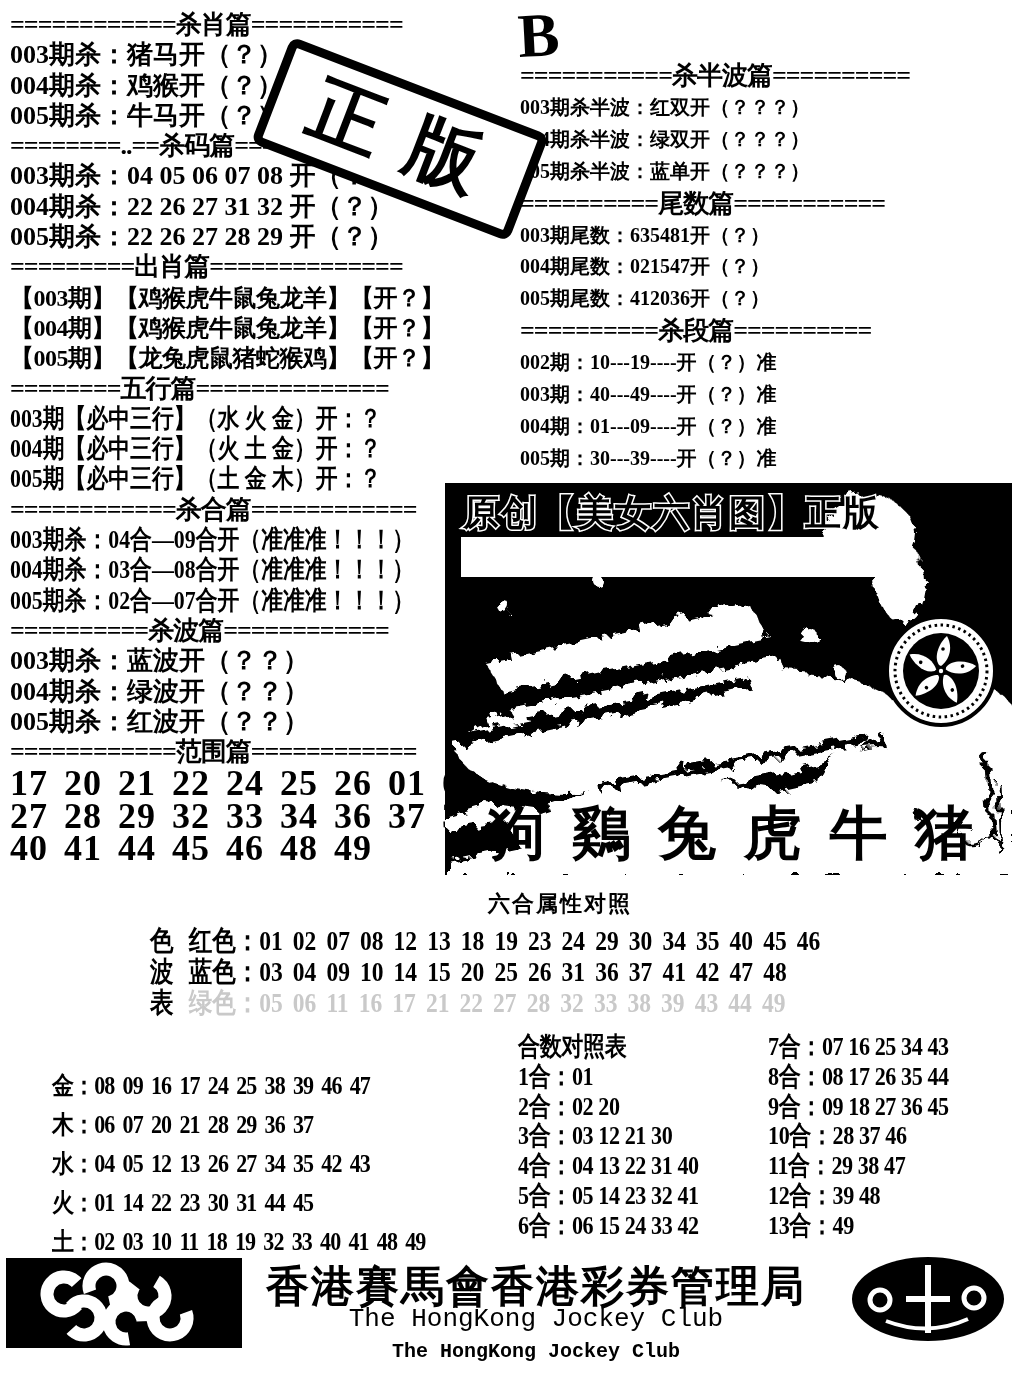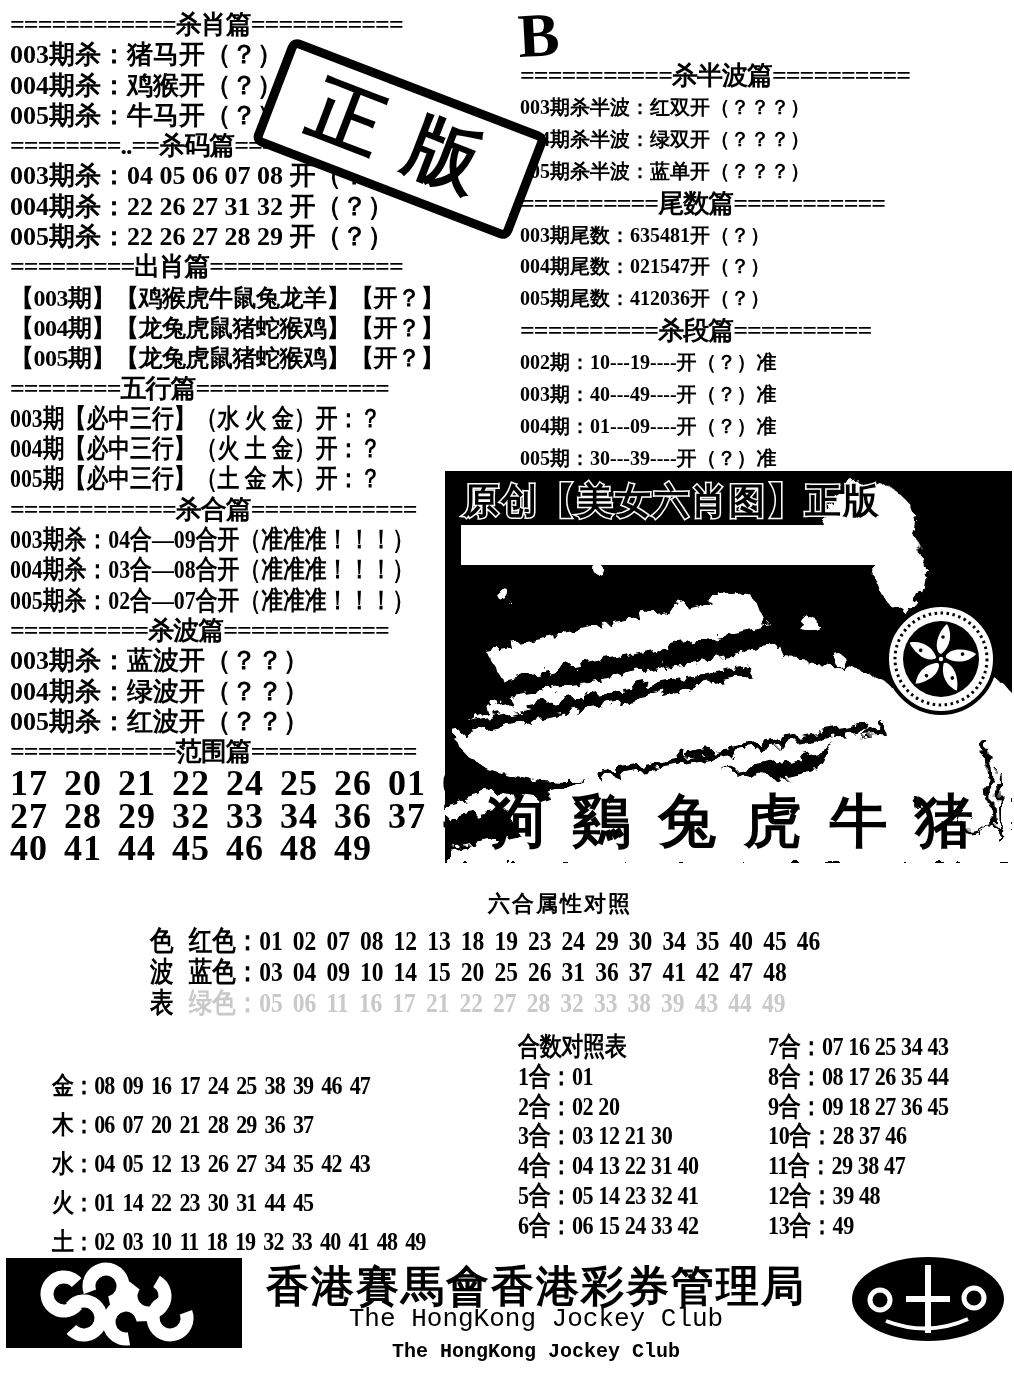--- a/index.html
+++ b/index.html
@@ -20,21 +20,21 @@
          display:flex;align-items:center;justify-content:center;
          font-size:74px;font-weight:900;letter-spacing:30px;padding-left:20px;white-space:nowrap;}
 
   
   .letter-b{position:absolute;left:518px;top:0px;font-size:62px;font-weight:900;transform:rotate(-3deg);z-index:2;}
   .col-right{position:absolute;left:520px;top:60px;width:508px;z-index:2;}
   .col-right .hdr{font-size:26px;line-height:31.9px;white-space:nowrap;letter-spacing:-1px;font-weight:bold;}
   .col-right .ln{font-size:20px;line-height:31.9px;white-space:nowrap;font-weight:bold;}
 
   
-  .img-block{position:absolute;left:445px;top:471px;width:567px;height:392px;background:#000;z-index:3;}
+  .img-block{position:absolute;left:445px;top:483px;width:567px;height:392px;background:#000;z-index:3;}
   .img-block .grunge{position:absolute;left:0;top:0;}
   .img-title{position:absolute;left:18px;top:6px;font-size:36px;font-weight:900;letter-spacing:2px;
              color:#000;-webkit-text-stroke:3px #fff;paint-order:stroke fill;white-space:nowrap;z-index:4;}
   .white-bar{position:absolute;left:16px;top:54px;width:428px;height:40px;background:#fff;z-index:4;}
   .emblem{position:absolute;left:439px;top:131px;z-index:4;}
   .zodiac{position:absolute;left:42px;top:312px;width:486px;display:flex;justify-content:space-between;
           font-size:58px;font-weight:bold;color:#000;z-index:5;}
 
   
   .attrs-title{position:absolute;left:230px;top:889px;width:660px;text-align:center;
@@ -79,21 +79,21 @@
     </div>
     <div>
       <div class="hdr">========..==杀码篇============</div>
       <div class="ln">003期杀：04 05 06 07 08 开（？）</div>
       <div class="ln">004期杀：22 26 27 31 32 开（？）</div>
       <div class="ln">005期杀：22 26 27 28 29 开（？）</div>
     </div>
     <div>
       <div class="hdr">=========出肖篇==============</div>
       <div class="ln tight">【003期】【鸡猴虎牛鼠兔龙羊】【开？】</div>
-      <div class="ln tight">【004期】【龙兔虎鼠猪蛇猴鸡】【开？】</div>
+      <div class="ln tight">【004期】【鸡猴虎牛鼠兔龙羊】【开？】</div>
       <div class="ln tight">【005期】【龙兔虎鼠猪蛇猴鸡】【开？】</div>
     </div>
     <div>
       <div class="hdr">========五行篇==============</div>
       <div class="ln cram">003期【必中三行】（水 火 金）开：？</div>
       <div class="ln cram">004期【必中三行】（火 土 金）开：？</div>
       <div class="ln cram">005期【必中三行】（土 金 木）开：？</div>
     </div>
     <div>
       <div class="hdr">============杀合篇============</div>

